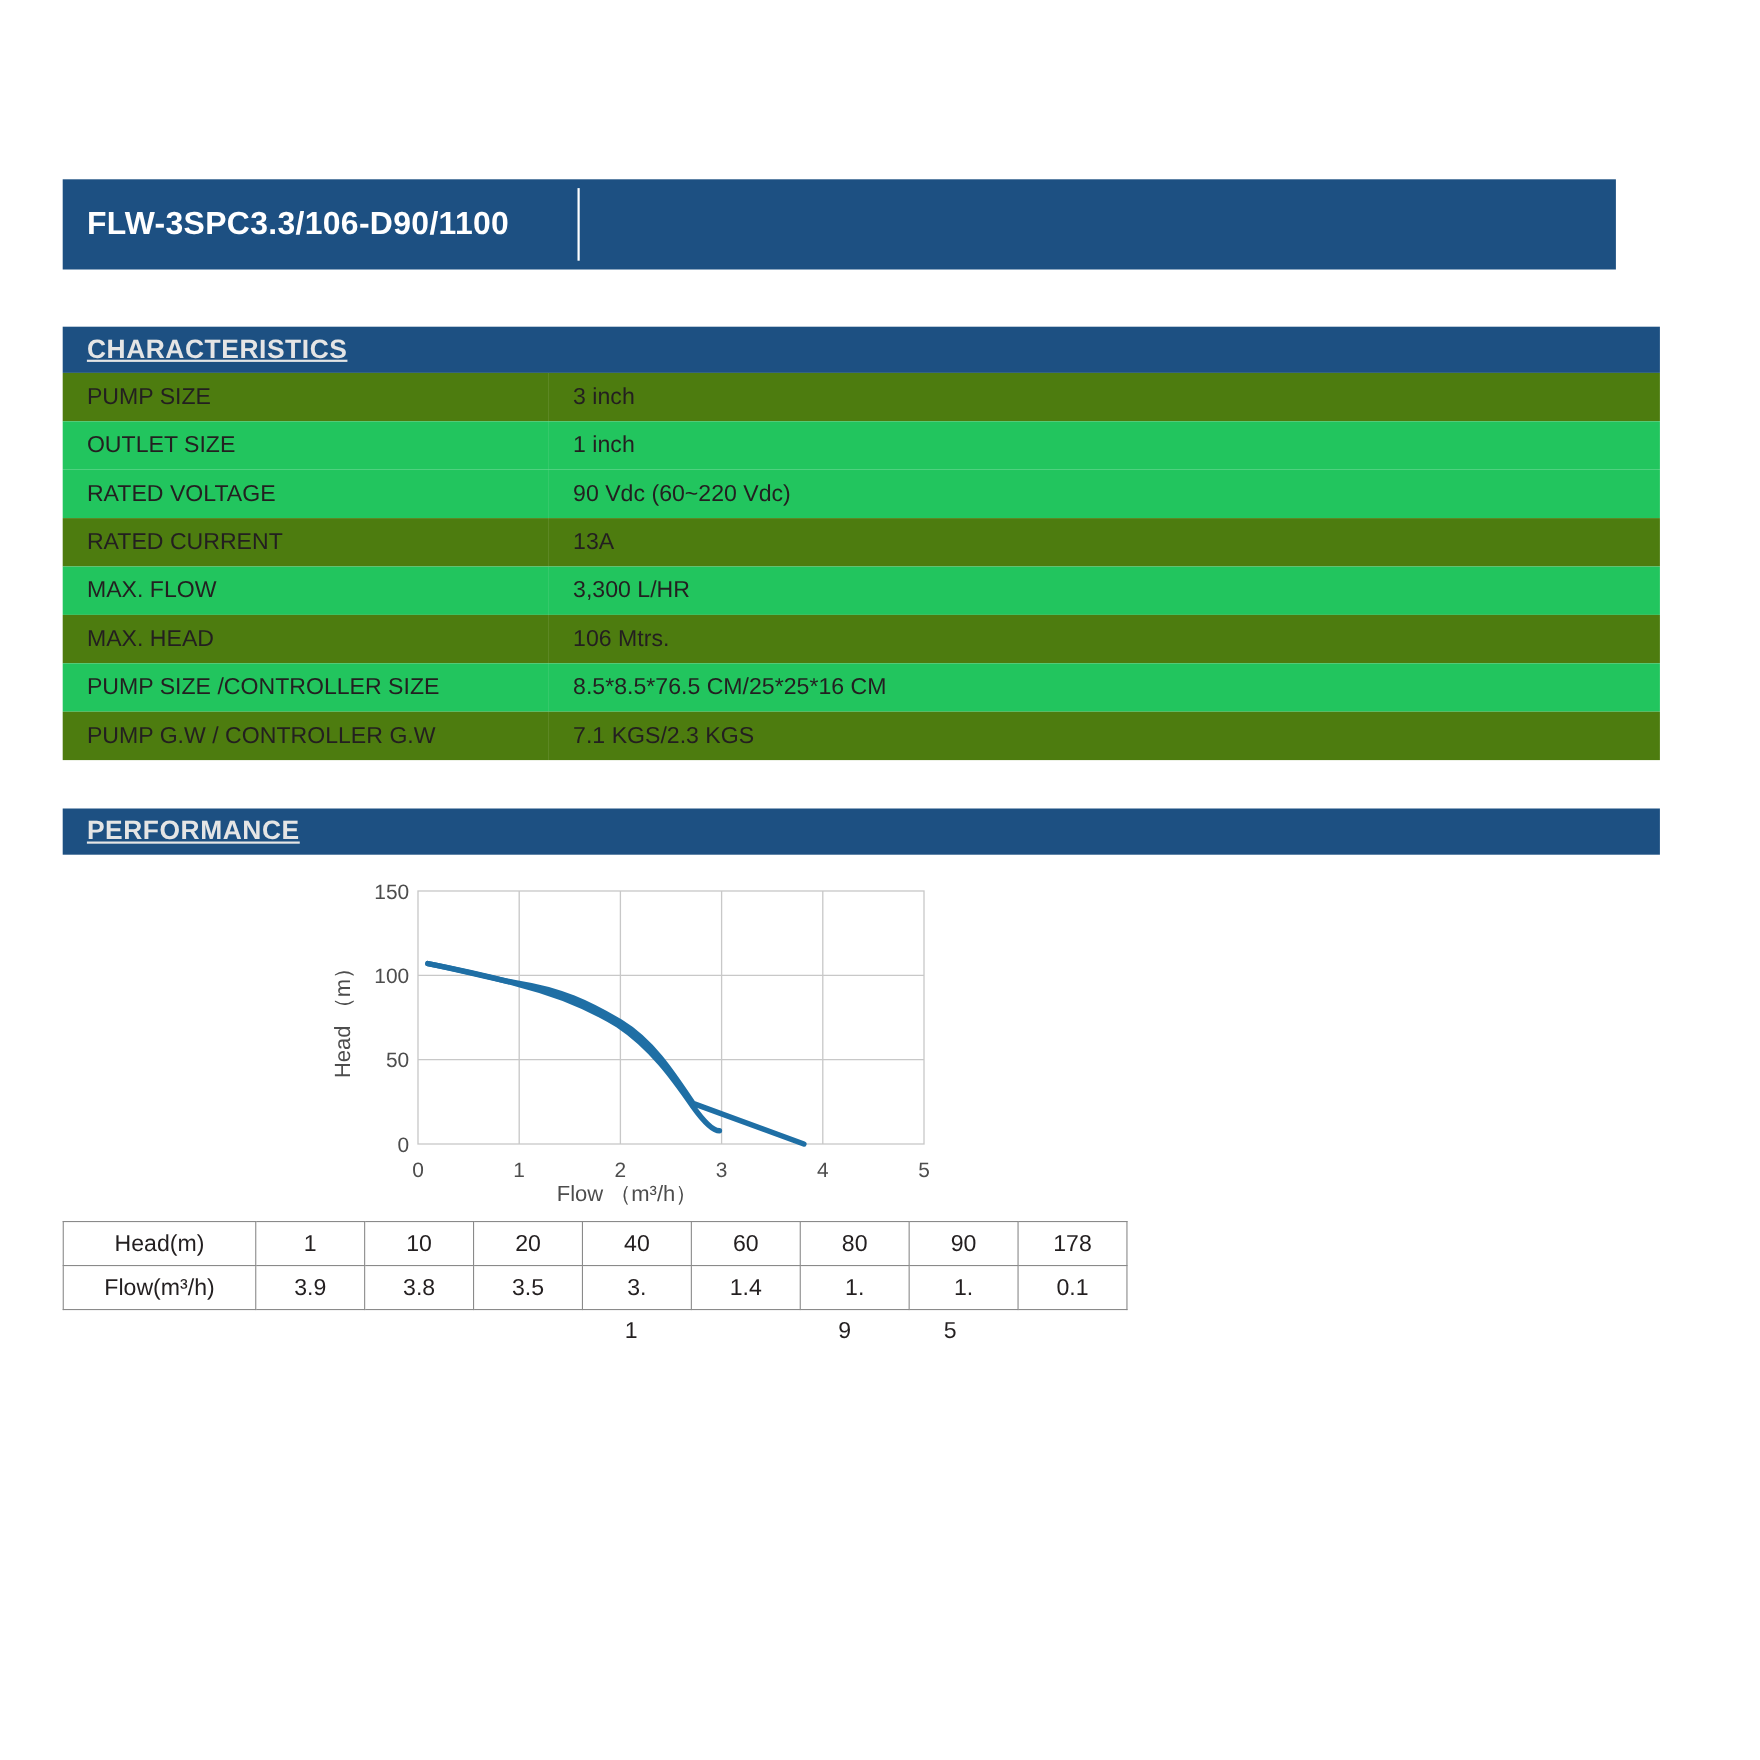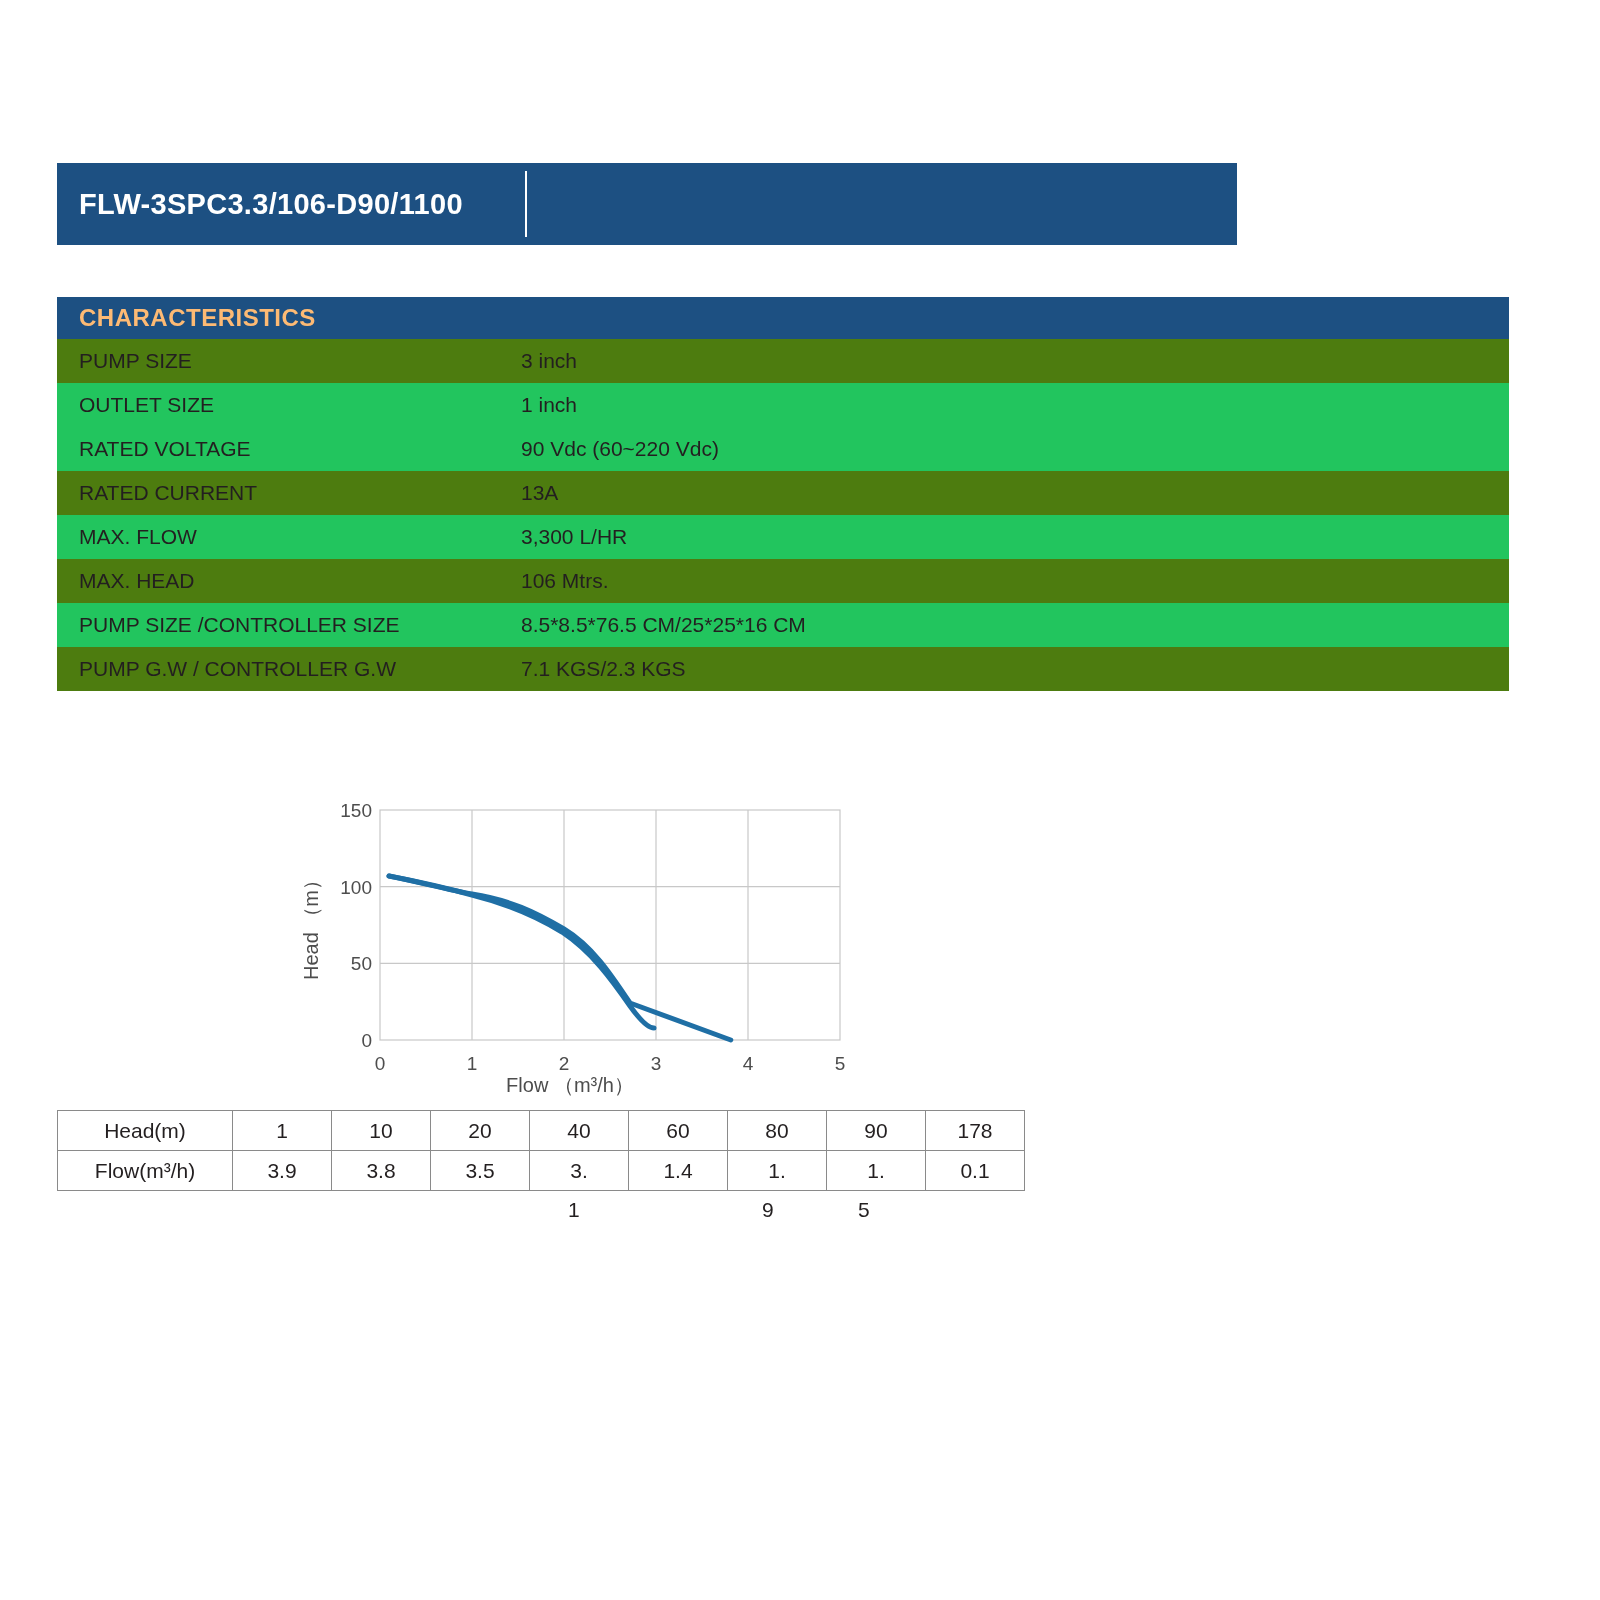--- a/index.html
+++ b/index.html
@@ -21,21 +21,21 @@
     left: 0; top: 0;
     width: 1600px;
     height: 1600px;
   }
 
   
   .title-bar {
     position: absolute;
     left: 57px;
     top: 163px;
-    width: 1180px;
+    width: 1412px;
     height: 82px;
     background: #1d5082;
     display: flex;
     align-items: center;
   }
   .title-bar .title-text {
     color: #ffffff;
     font-size: 29px;
     font-weight: bold;
     letter-spacing: 0.3px;
@@ -48,28 +48,29 @@
     top: 8px;
     width: 2px;
     height: 66px;
     background: #ffffff;
   }
 
   
   .section-header {
     position: absolute;
     background: #1d5082;
-    color: #fdba74;
+    color: #e5e5e5;
     font-size: 24px;
     font-weight: bold;
     letter-spacing: 0.5px;
     display: flex;
     align-items: center;
     padding-left: 22px;
     box-sizing: border-box;
+    text-decoration: underline;
   }
   #characteristics-header {
     left: 57px;
     top: 297px;
     width: 1452px;
     height: 42px;
   }
   #performance-header {
     left: 57px;
     top: 735px;
@@ -181,20 +182,21 @@
         <td class="label">PUMP SIZE /CONTROLLER SIZE</td>
         <td class="value">8.5*8.5*76.5 CM/25*25*16 CM</td>
       </tr>
       <tr class="odd">
         <td class="label">PUMP G.W / CONTROLLER G.W</td>
         <td class="value">7.1 KGS/2.3 KGS</td>
       </tr>
     </tbody>
   </table>
 
+  <div class="section-header" id="performance-header">PERFORMANCE</div>
 
   <div class="chart-wrap">
     <svg class="chart-svg" width="640" height="310" viewBox="0 0 640 310" xmlns="http://www.w3.org/2000/svg">
 
       <g stroke="#c8c8c8" stroke-width="1.2" fill="none">
         <rect x="100" y="20" width="460" height="230"></rect>
         <line x1="192" y1="20" x2="192" y2="250"></line>
         <line x1="284" y1="20" x2="284" y2="250"></line>
         <line x1="376" y1="20" x2="376" y2="250"></line>
         <line x1="468" y1="20" x2="468" y2="250"></line>

